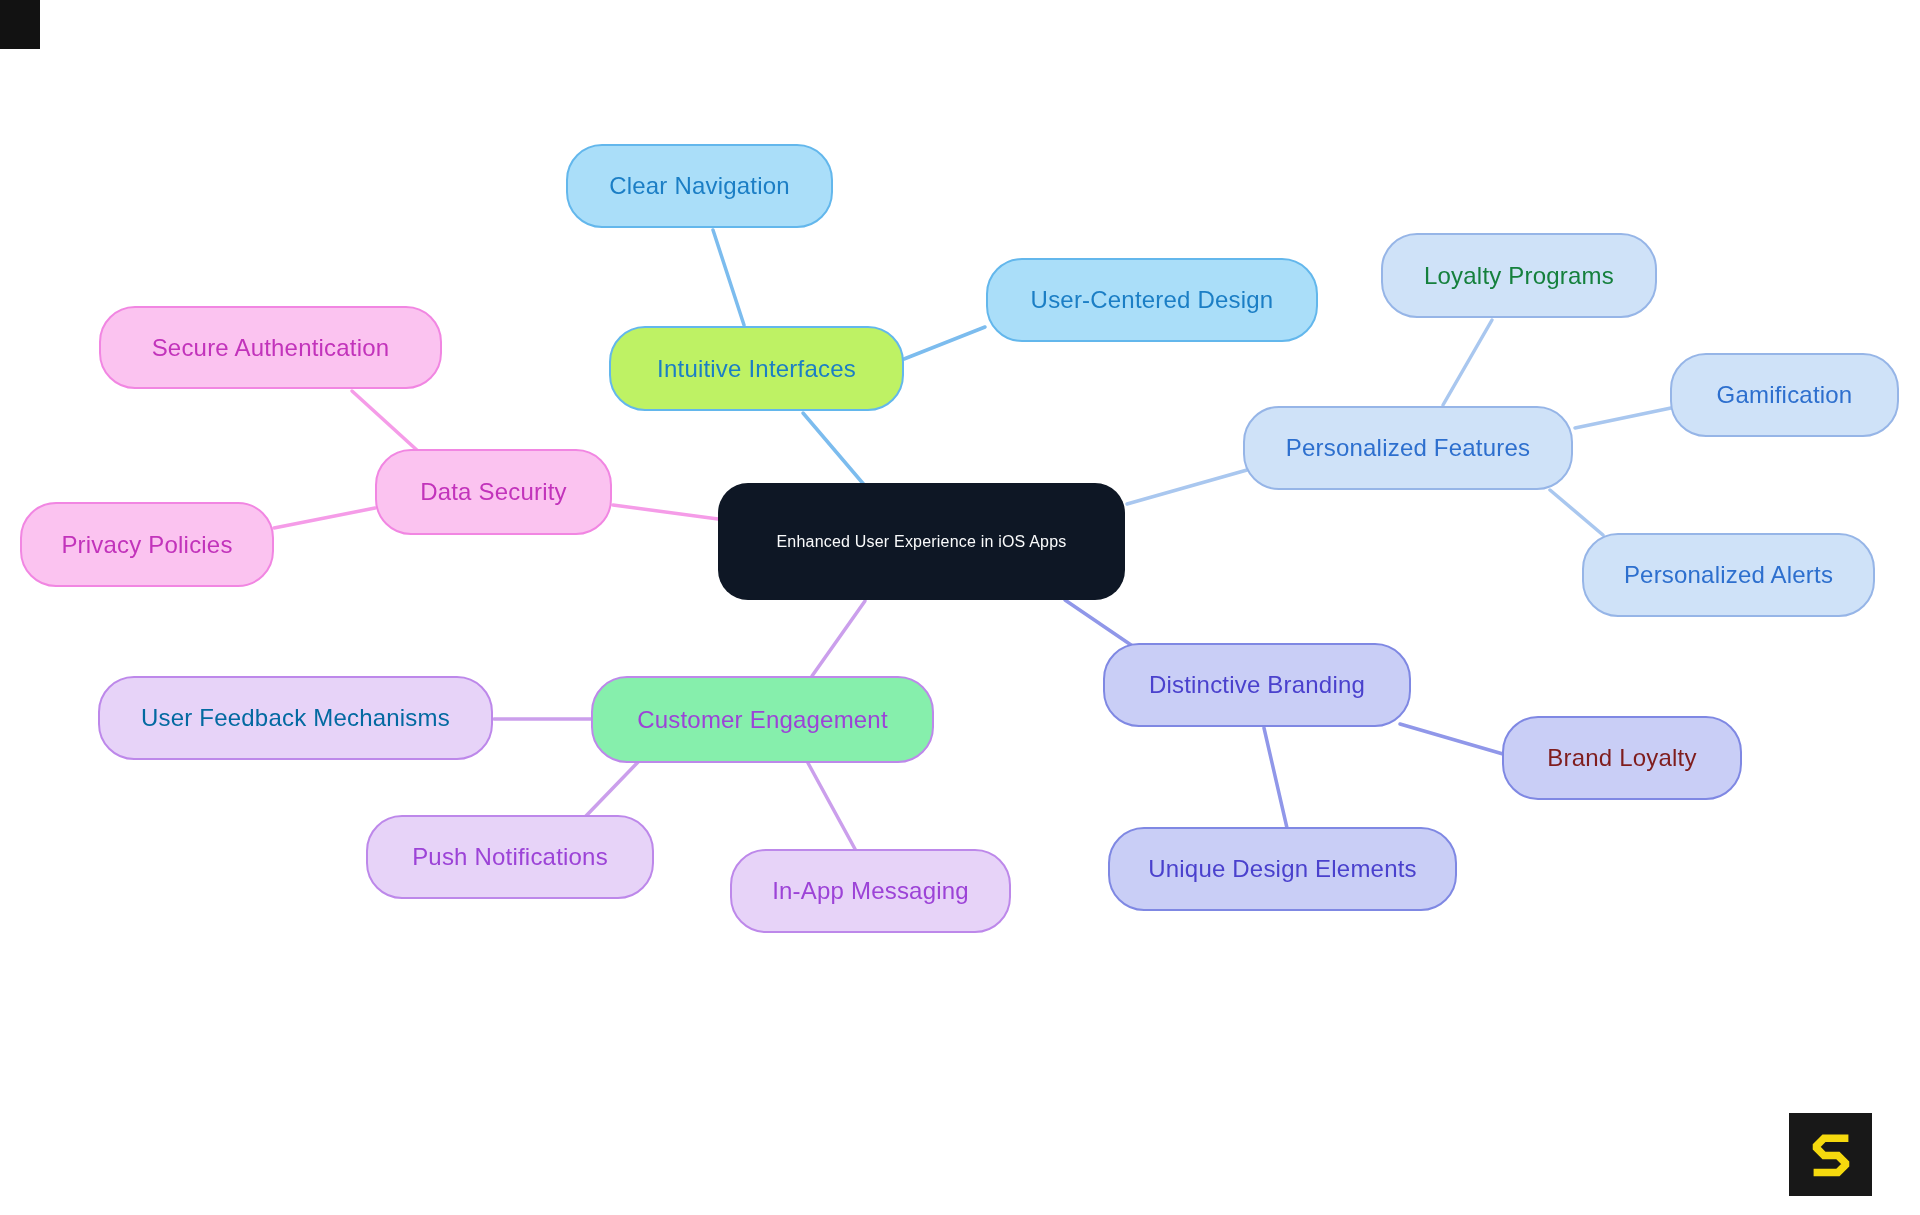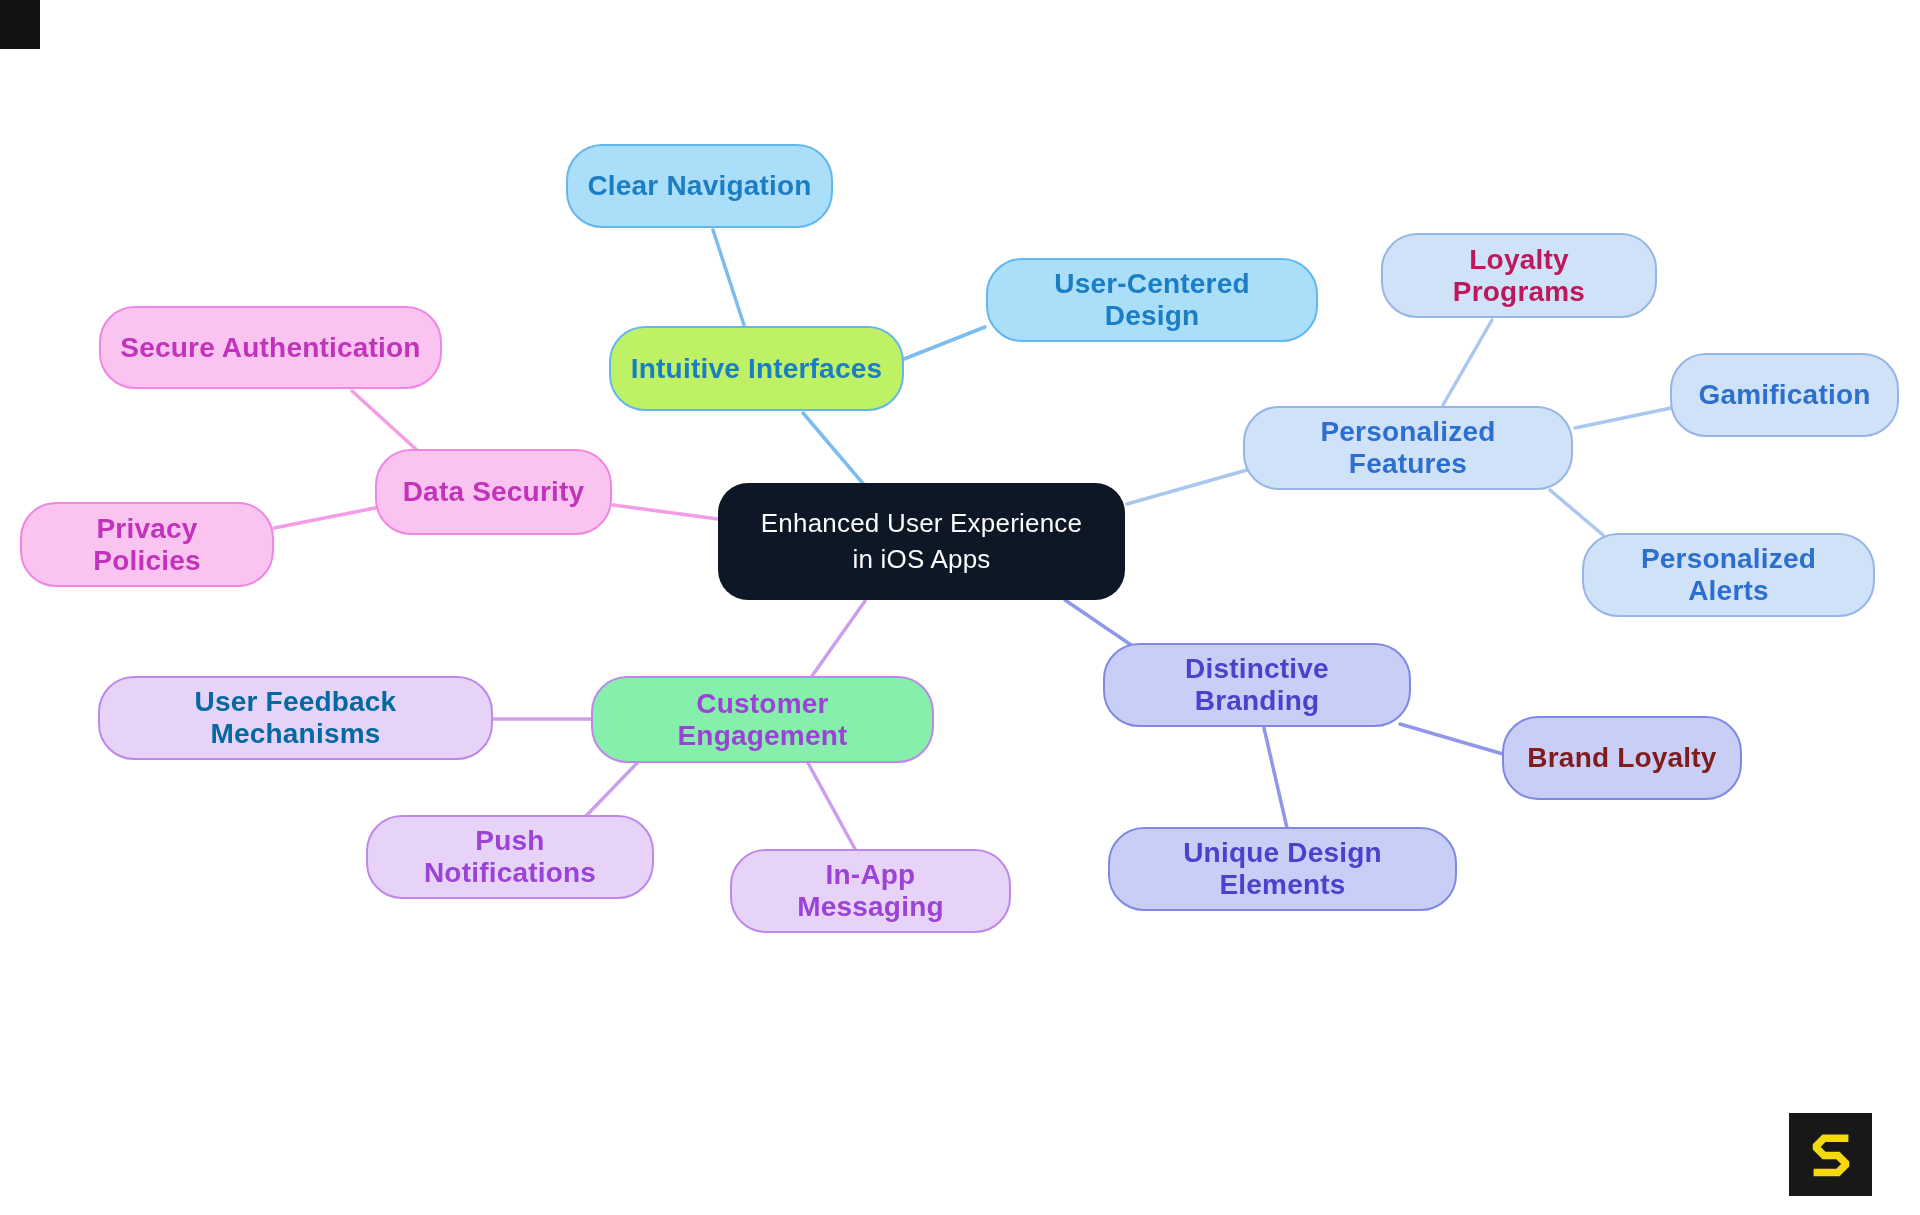--- a/index.html
+++ b/index.html
@@ -22,31 +22,31 @@
   }
   .node {
     position: absolute;
     display: flex;
     align-items: center;
     justify-content: center;
     text-align: center;
     box-sizing: border-box;
     border: 2px solid transparent;
     border-radius: 36px;
-    font-size: 28px;
-    font-weight: 700;
+    font-size: 24px;
+    font-weight: 400;
     letter-spacing: 0.2px;
     padding: 0 18px;
     cursor: pointer;
     user-select: none;
   }
   .node.central {
     border: none;
     border-radius: 30px;
-    font-size: 26px;
+    font-size: 16px;
     font-weight: 500;
     line-height: 1.35;
     padding: 0 30px;
   }
   .logo {
     position: absolute;
     display: flex;
     align-items: center;
     justify-content: center;
     background: #181818;
@@ -86,21 +86,21 @@
     <line x1="1264" y1="728" x2="1287" y2="828" stroke-width="3.5" stroke-linecap="round" stroke="#9097e9"></line>
   </svg>
 
   <div class="node central" style="left: 718px; top: 483px; width: 407px; height: 117px; background: rgb(14, 23, 37); color: rgb(250, 251, 252);">Enhanced User Experience in iOS Apps</div>
 
   <div class="node" style="left: 609px; top: 326px; width: 295px; height: 85px; background: #bef264; border-color: rgb(99, 183, 236); color: rgb(27, 126, 197);">Intuitive Interfaces</div>
   <div class="node" style="left: 566px; top: 144px; width: 267px; height: 84px; background: rgb(170, 222, 249); border-color: rgb(99, 183, 236); color: rgb(27, 126, 197);">Clear Navigation</div>
   <div class="node" style="left: 986px; top: 258px; width: 332px; height: 84px; background: rgb(170, 222, 249); border-color: rgb(99, 183, 236); color: rgb(27, 126, 197);">User-Centered Design</div>
 
   <div class="node" style="left: 1243px; top: 406px; width: 330px; height: 84px; background: rgb(207, 226, 248); border-color: rgb(150, 181, 231); color: rgb(45, 111, 206);">Personalized Features</div>
-  <div class="node" style="left: 1381px; top: 233px; width: 276px; height: 85px; background: rgb(207, 226, 248); border-color: rgb(150, 181, 231); color: #be185d;">Loyalty Programs</div>
+  <div class="node" style="left: 1381px; top: 233px; width: 276px; height: 85px; background: rgb(207, 226, 248); border-color: rgb(150, 181, 231); color: #15803d;">Loyalty Programs</div>
   <div class="node" style="left: 1670px; top: 353px; width: 229px; height: 84px; background: rgb(207, 226, 248); border-color: rgb(150, 181, 231); color: rgb(45, 111, 206);">Gamification</div>
   <div class="node" style="left: 1582px; top: 533px; width: 293px; height: 84px; background: rgb(207, 226, 248); border-color: rgb(150, 181, 231); color: rgb(45, 111, 206);">Personalized Alerts</div>
 
   <div class="node" style="left: 375px; top: 449px; width: 237px; height: 86px; background: rgb(251, 195, 240); border-color: rgb(241, 134, 226); color: rgb(194, 51, 187);">Data Security</div>
   <div class="node" style="left: 99px; top: 306px; width: 343px; height: 83px; background: rgb(251, 195, 240); border-color: rgb(241, 134, 226); color: rgb(194, 51, 187);">Secure Authentication</div>
   <div class="node" style="left: 20px; top: 502px; width: 254px; height: 85px; background: rgb(251, 195, 240); border-color: rgb(241, 134, 226); color: rgb(194, 51, 187);">Privacy Policies</div>
 
   <div class="node" style="left: 591px; top: 676px; width: 343px; height: 87px; background: #86efac; border-color: rgb(189, 136, 234); color: rgb(156, 67, 215);">Customer Engagement</div>
   <div class="node" style="left: 98px; top: 676px; width: 395px; height: 84px; background: rgb(231, 211, 248); border-color: rgb(189, 136, 234); color: #0369a1;">User Feedback Mechanisms</div>
   <div class="node" style="left: 366px; top: 815px; width: 288px; height: 84px; background: rgb(231, 211, 248); border-color: rgb(189, 136, 234); color: rgb(156, 67, 215);">Push Notifications</div>

